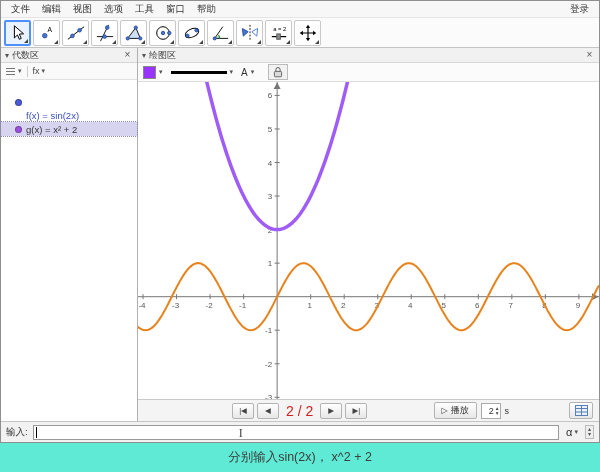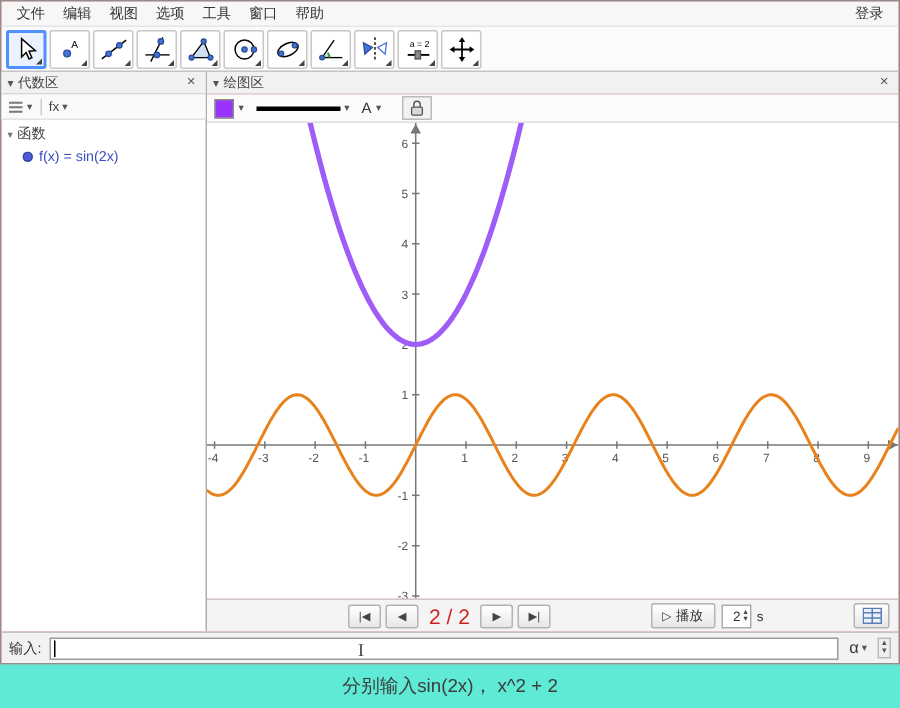--- a/index.html
+++ b/index.html
@@ -1,18 +1,18 @@
 <!DOCTYPE html>
 <html><head>
 <meta charset="utf-8">
 <style>
   *{box-sizing:border-box;margin:0;padding:0}
   html,body{width:600px;height:472px;overflow:hidden}
   body{font-family:"Liberation Sans","DejaVu Sans",sans-serif;background:#f0f0f0;color:#333}
-  .app{width:600px;height:443px;background:#ef4444;border:1px solid #8f8f8f;display:flex;flex-direction:column}
+  .app{width:600px;height:443px;background:#fde047;border:1px solid #8f8f8f;display:flex;flex-direction:column}
 
   
   .menubar{height:17px;flex:0 0 17px;background:#f7f7f7;display:flex;align-items:center;font-size:9.5px;padding:0 4px;border-bottom:1px solid #e6e6e6}
   .menu-item{padding:0 6px;cursor:default;white-space:nowrap}
   .menu-spacer{flex:1}
 
   
   .toolbar{height:30px;flex:0 0 30px;background:#fbfbfb;border-bottom:1px solid #c4c4c4;display:flex;align-items:center;padding:0 3px;gap:2px}
   .tool{width:27px;height:26px;background:#fff;border:1px solid #c8c8c8;border-radius:2px;position:relative;display:flex;align-items:center;justify-content:center}
   .tool.selected{border:2px solid #4d90fe;background:#eaf2ff}
@@ -191,27 +191,27 @@
           </svg>
           <span class="dd">▾</span>
         </div>
         <div class="atb-sep"></div>
         <div class="atb-btn">
           <span class="fx">fx</span>
           <span class="dd">▾</span>
         </div>
       </div>
       <div class="tree">
-        <div class="tree-group">
-          <span class="tree-caret">▾</span>
-          <span>函数</span>
-        </div>
         <div class="tree-row">
           <span class="obj-dot" style="background: rgb(74, 91, 214);"></span>
-          <span class="obj-label" style="color: rgb(59, 78, 194);">f(x) = sin(2x)</span>
+          <span class="obj-label" style="color: rgb(59, 78, 194); margin-top: 26px;">f(x) = sin(2x)</span>
+        </div>
+        <div class="tree-row selected">
+          <span class="obj-dot" style="background: rgb(155, 81, 224);"></span>
+          <span class="obj-label" style="color: rgb(51, 51, 51);">g(x) = x² + 2</span>
         </div>
       </div>
     </div>
 
     <div class="graphics">
       <div class="panel-header">
         <span class="panel-caret">▾</span>
         <span>绘图区</span>
         <span class="panel-close">×</span>
       </div>

